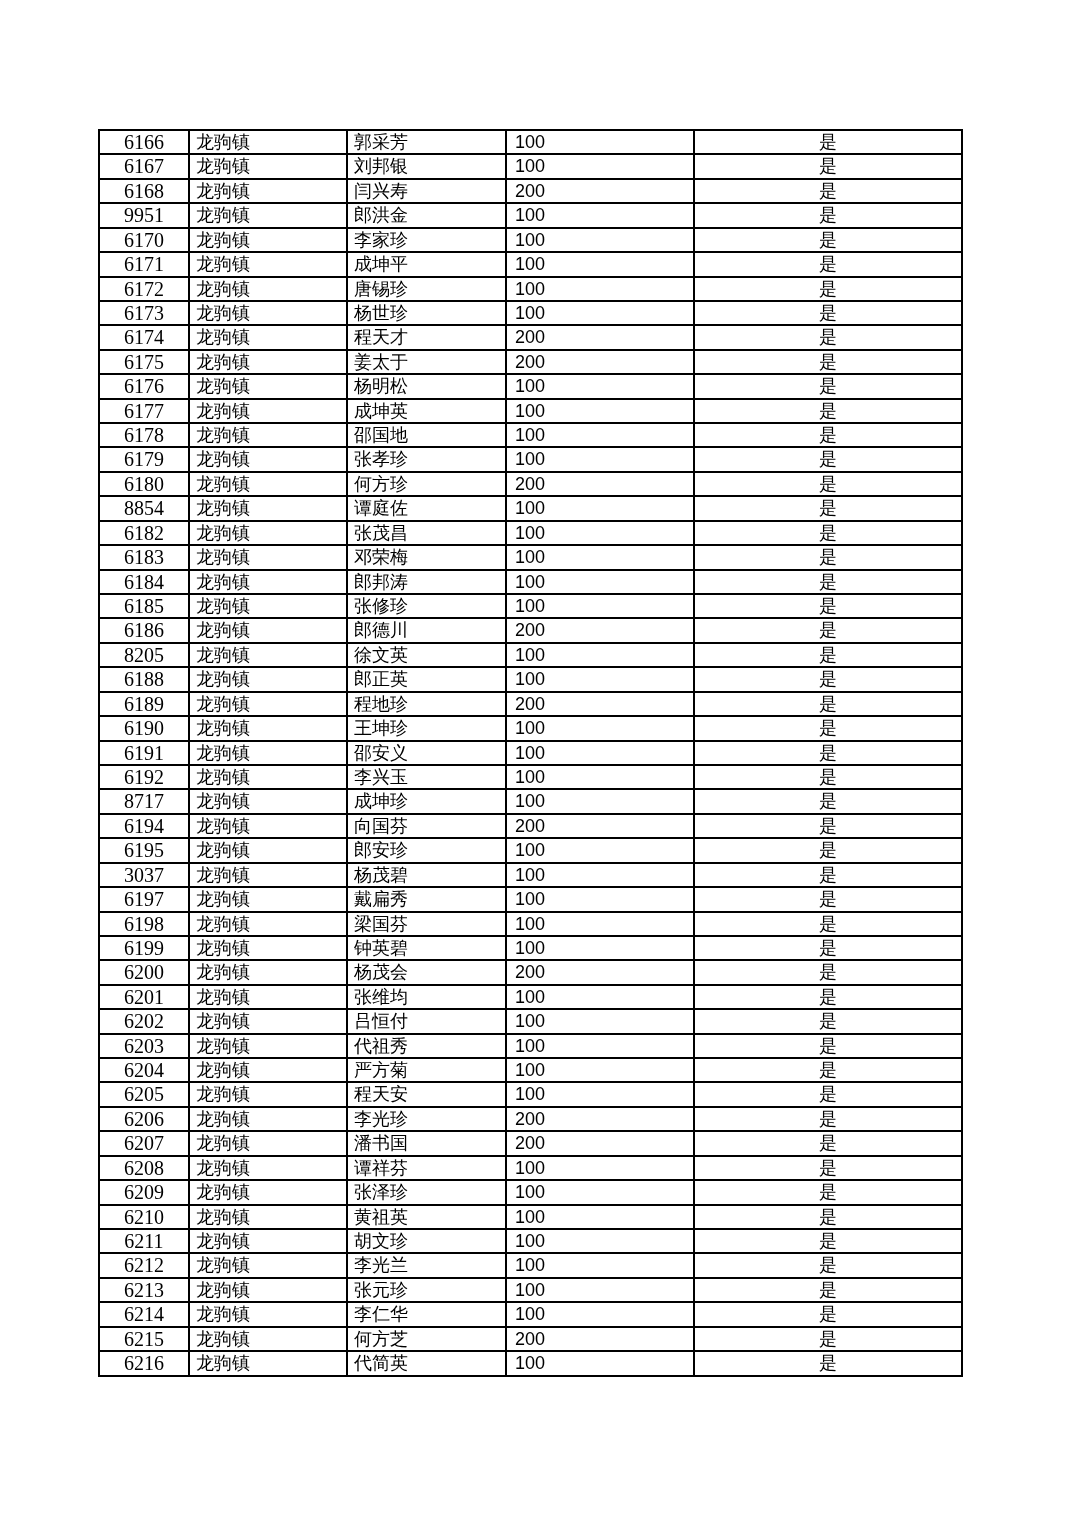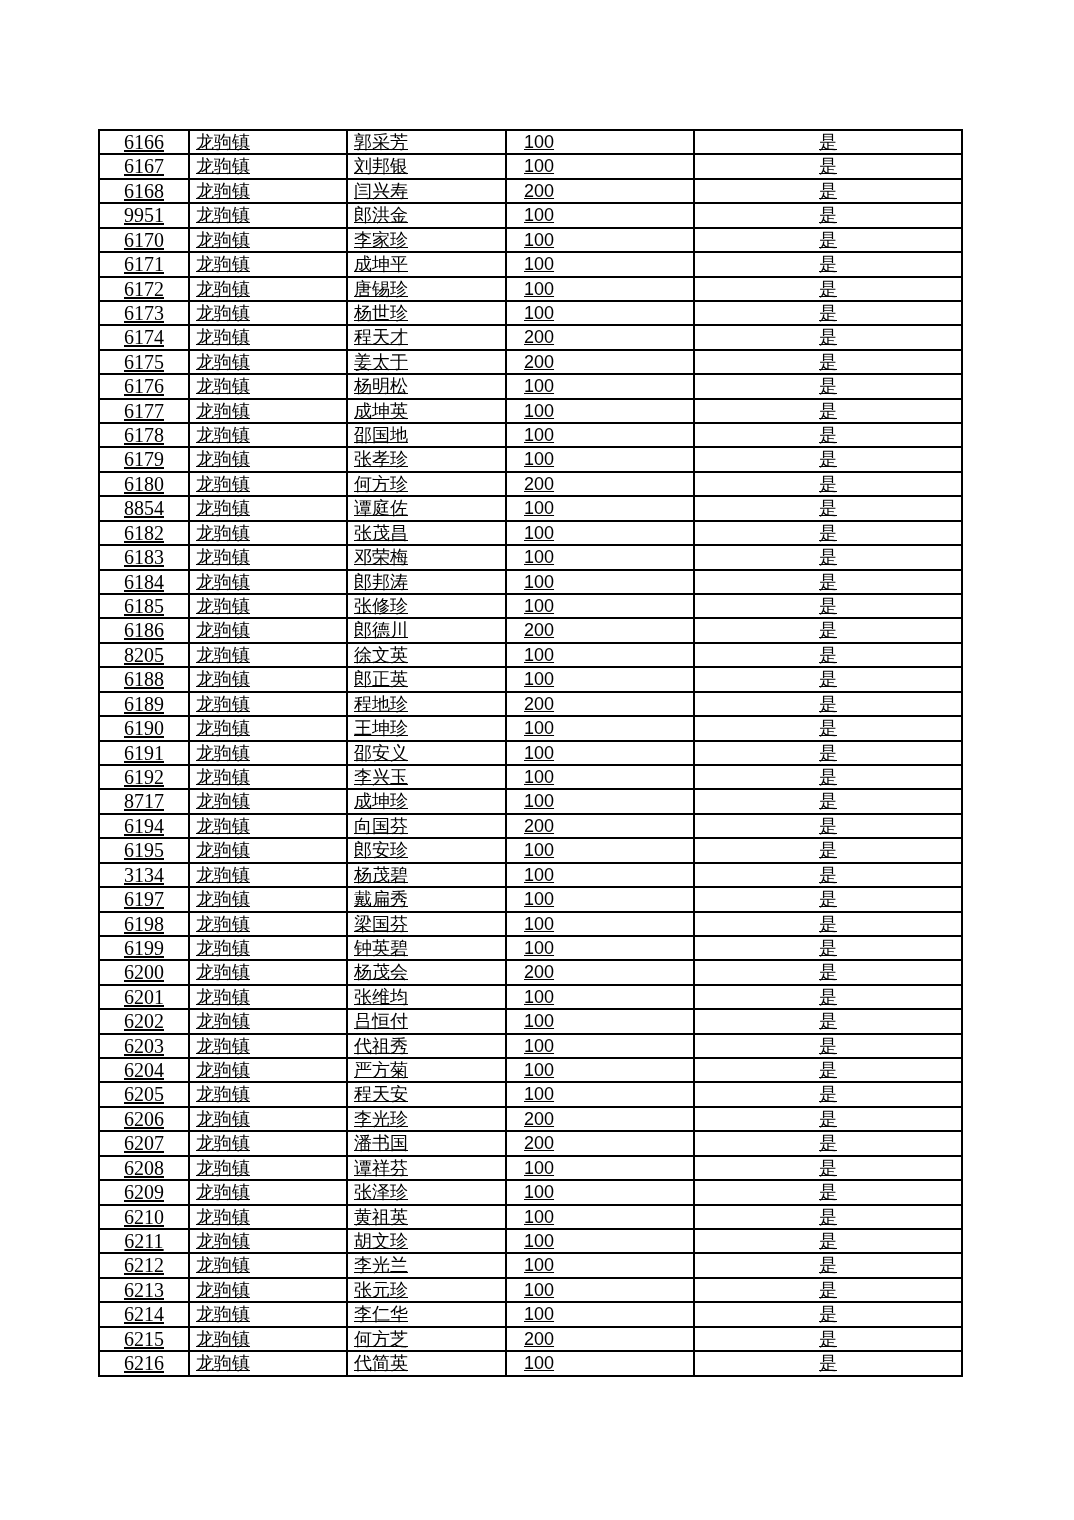--- a/index.html
+++ b/index.html
@@ -26,21 +26,20 @@
     left: 98px;
     top: 129px;
     border-top: 2px solid #000;
     border-left: 2px solid #000;
     width: 863px;
   }
   .row {
     display: grid;
     grid-template-columns: 90px 158px 159px 188px 268px;
     height: 24.43px;
-    text-decoration: underline;
   }
   .cell {
     box-sizing: border-box;
     border-right: 2px solid #000;
     border-bottom: 2px solid #000;
     height: 100%;
     overflow: hidden;
     white-space: nowrap;
     line-height: 22.4px;
   }
@@ -50,21 +49,21 @@
     font-size: 20px;
   }
   .c-town, .c-name {
     text-align: left;
     padding-left: 6px;
     font-family: "Liberation Serif", "DejaVu Serif", serif;
     font-size: 18px;
   }
   .c-amount {
     text-align: left;
-    padding-left: 17px;
+    padding-left: 8px;
     font-family: "Liberation Sans", "DejaVu Sans", sans-serif;
     font-size: 18px;
   }
   .c-confirmed {
     text-align: center;
     font-family: "Liberation Serif", "DejaVu Serif", serif;
     font-size: 18px;
   }
 </style>
 </head>
@@ -306,21 +305,21 @@
 
   <div class="row">
     <div class="cell c-id">6195</div>
     <div class="cell c-town">龙驹镇</div>
     <div class="cell c-name">郎安珍</div>
     <div class="cell c-amount">100</div>
     <div class="cell c-confirmed">是</div>
   </div>
 
   <div class="row">
-    <div class="cell c-id">3134</div>
+    <div class="cell c-id">3037</div>
     <div class="cell c-town">龙驹镇</div>
     <div class="cell c-name">杨茂碧</div>
     <div class="cell c-amount">100</div>
     <div class="cell c-confirmed">是</div>
   </div>
 
   <div class="row">
     <div class="cell c-id">6197</div>
     <div class="cell c-town">龙驹镇</div>
     <div class="cell c-name">戴扁秀</div>

